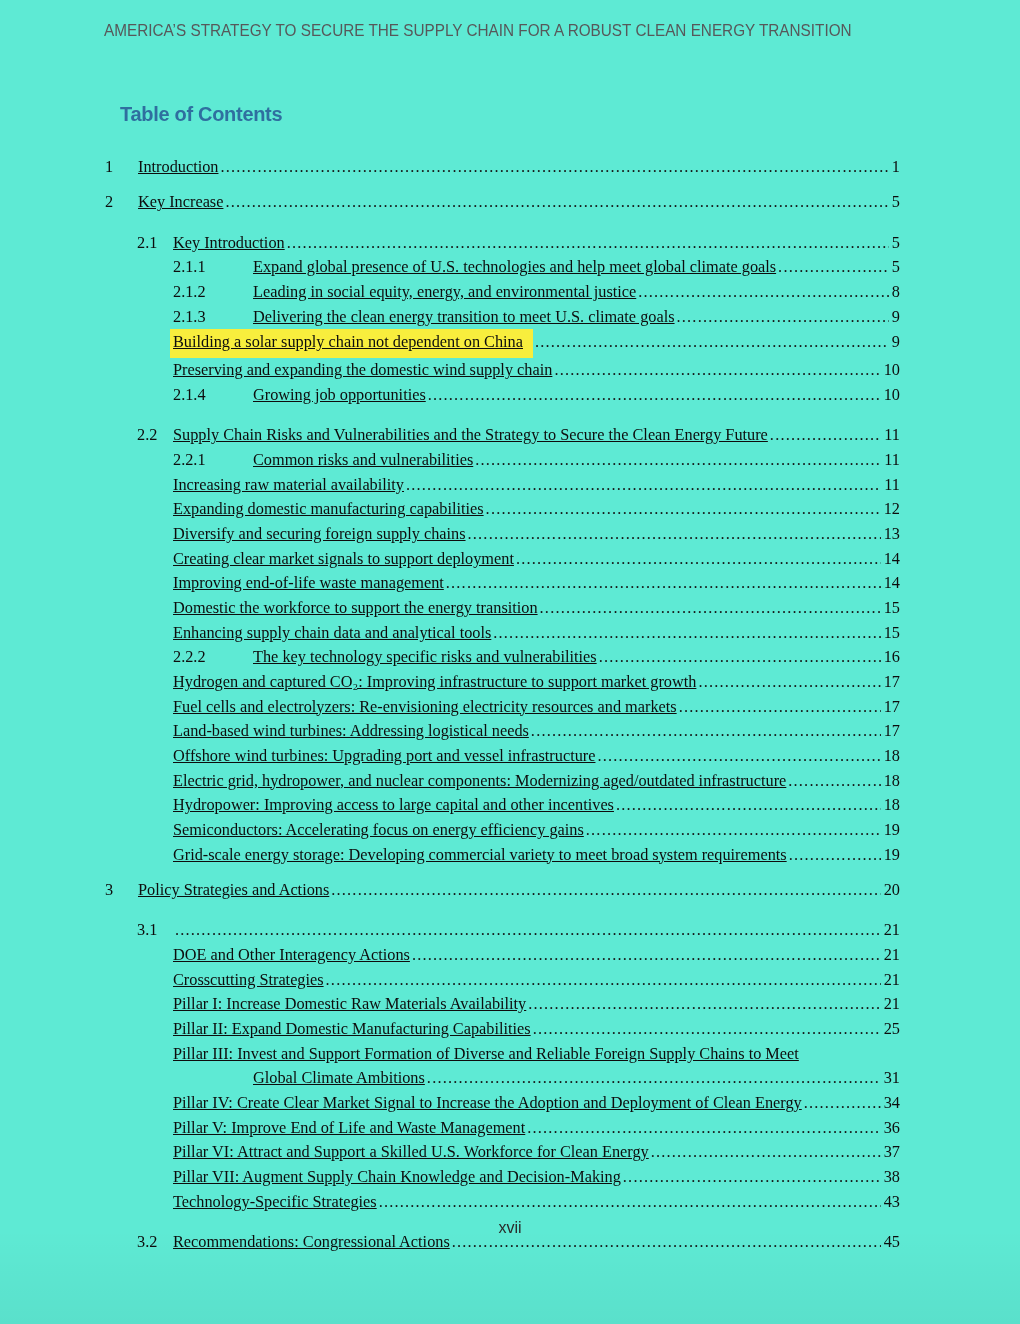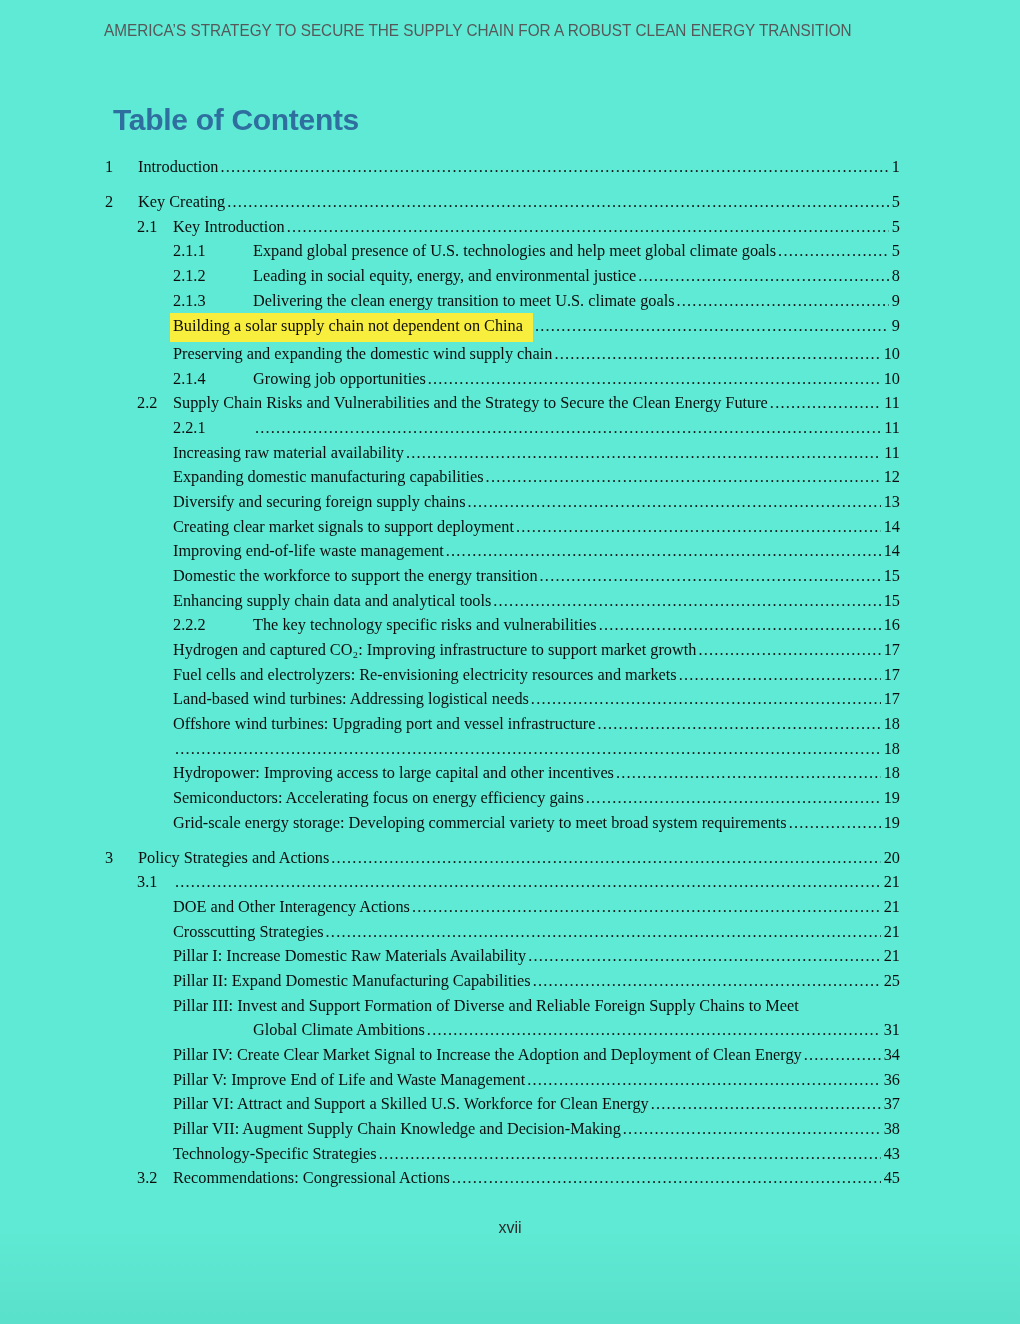--- a/index.html
+++ b/index.html
@@ -13,40 +13,40 @@
     background:linear-gradient(rgba(0,0,0,0), rgba(0,0,0,0.045));
     pointer-events:none;
   }
   .runhead {
     position:absolute; left:104px; top:21px; white-space:nowrap;
     font-family:"Liberation Sans", sans-serif; font-size:17px;
     color:var(--header-gray, #57585a); letter-spacing:0px;
     transform:scaleX(0.90); transform-origin:left top;
   }
   .doc-title {
-    position:absolute; left:113px; top:103px; margin:0;
+    position:absolute; left:120px; top:103px; margin:0;
     font-family:"Liberation Sans", sans-serif; font-weight:bold;
-    font-size:30px; letter-spacing:-0.3px; color:var(--title-blue, #2f6f9f);
+    font-size:20px; letter-spacing:-0.3px; color:var(--title-blue, #2f6f9f);
   }
   .toc {
     position:absolute; left:105px; top:155px; width:795px;
     font-size:16.3px;
   }
   .row {
     display:flex; align-items:baseline; line-height:24.65px;
     white-space:nowrap; overflow:hidden;
   }
   .row.gap { margin-top:10.5px; }
   .num  { flex:none; }
   .l1 .num { width:33px; }
-  .l2 { padding-left:32px; }  .l2 .num { width:36px; }
+  .l2 { padding-left:32px;margin-top:16px; }  .l2 .num { width:36px; }
   .l3 { padding-left:68px; }  .l3 .num { width:80px; }
   .sub  { padding-left:68px; }
   .sub2 { padding-left:148px; }
-  .title { flex:none; }
+  .title { flex:none;text-decoration:underline; }
   .hl {
     background:var(--highlight-yellow, #f8ee3d);
     padding:1px 10px 3px 3px; margin-left:-3px;
   }
   .leader {
     flex:1 1 auto; min-width:0; overflow:hidden;
     letter-spacing:1.2px; color:#151515; margin:0 3px 0 2px;
   }
   .pg { flex:none; text-align:right; }
   .footer {
@@ -62,21 +62,21 @@
   <h1 class="doc-title">Table of Contents</h1>
   <nav class="toc" id="toc-list">
       <div class="row l1">
         <span class="num">1</span>
         <span class="title">Introduction</span>
         <span class="leader">......................................................................................................................................................................................................................................</span>
         <span class="pg">1</span>
       </div>
       <div class="row l1 gap">
         <span class="num">2</span>
-        <span class="title">Key Creating</span>
+        <span class="title">Key Increase</span>
         <span class="leader">......................................................................................................................................................................................................................................</span>
         <span class="pg">5</span>
       </div>
       <div class="row l2">
         <span class="num">2.1</span>
         <span class="title">Key Introduction</span>
         <span class="leader">......................................................................................................................................................................................................................................</span>
         <span class="pg">5</span>
       </div>
       <div class="row l3">
@@ -114,20 +114,21 @@
         <span class="pg">10</span>
       </div>
       <div class="row l2">
         <span class="num">2.2</span>
         <span class="title">Supply Chain Risks and Vulnerabilities and the Strategy to Secure the Clean Energy Future</span>
         <span class="leader">......................................................................................................................................................................................................................................</span>
         <span class="pg">11</span>
       </div>
       <div class="row l3">
         <span class="num">2.2.1</span>
+        <span class="title">Common risks and vulnerabilities</span>
         <span class="leader">......................................................................................................................................................................................................................................</span>
         <span class="pg">11</span>
       </div>
       <div class="row sub">
         <span class="title">Increasing raw material availability</span>
         <span class="leader">......................................................................................................................................................................................................................................</span>
         <span class="pg">11</span>
       </div>
       <div class="row sub">
         <span class="title">Expanding domestic manufacturing capabilities</span>
@@ -179,20 +180,21 @@
         <span class="title">Land-based wind turbines: Addressing logistical needs</span>
         <span class="leader">......................................................................................................................................................................................................................................</span>
         <span class="pg">17</span>
       </div>
       <div class="row sub">
         <span class="title">Offshore wind turbines: Upgrading port and vessel infrastructure</span>
         <span class="leader">......................................................................................................................................................................................................................................</span>
         <span class="pg">18</span>
       </div>
       <div class="row sub">
+        <span class="title">Electric grid, hydropower, and nuclear components: Modernizing aged/outdated infrastructure</span>
         <span class="leader">......................................................................................................................................................................................................................................</span>
         <span class="pg">18</span>
       </div>
       <div class="row sub">
         <span class="title">Hydropower: Improving access to large capital and other incentives</span>
         <span class="leader">......................................................................................................................................................................................................................................</span>
         <span class="pg">18</span>
       </div>
       <div class="row sub">
         <span class="title">Semiconductors: Accelerating focus on energy efficiency gains</span>

